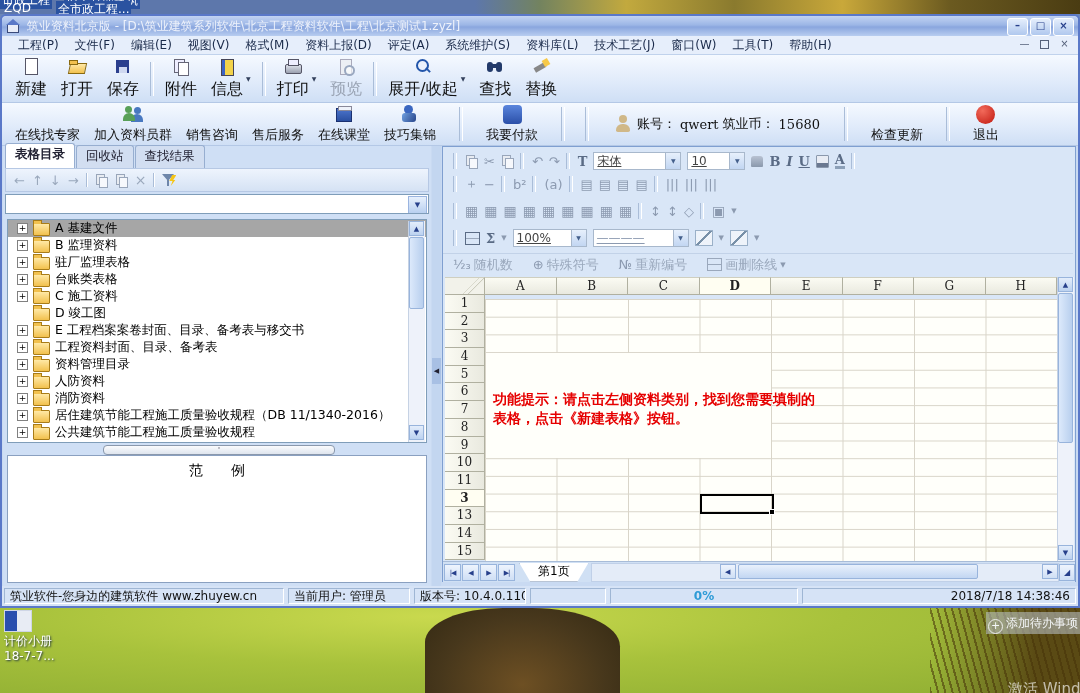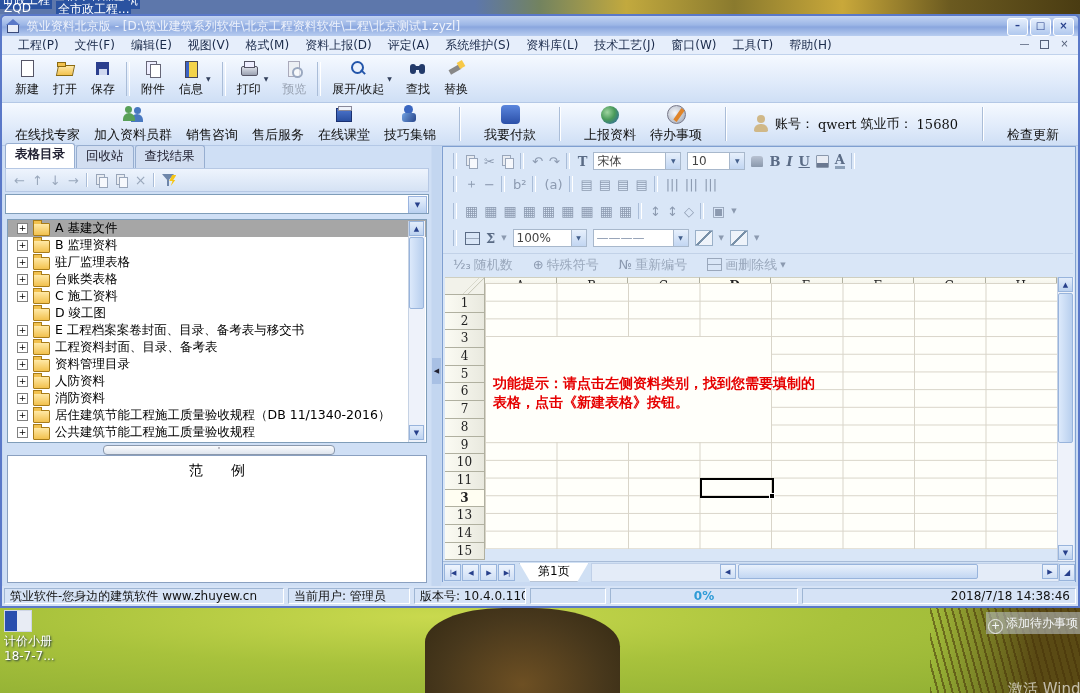--- a/index.html
+++ b/index.html
@@ -54,21 +54,21 @@
 
   
   .tbar{left:2px;width:1076px;background:linear-gradient(#f5f9ff,#dfeafa 60%,#cfdff5);
     border-bottom:1px solid #b4c8e6;display:flex;align-items:center;box-sizing:border-box;padding-left:6px;}
   .tb1{top:55px;height:48px;}
   .tb2{top:103px;height:43px;gap:12px;}
   .tb-group{display:flex;align-items:center;height:100%;}
   .tb-sep{width:2px;height:34px;margin:0 4px;border-left:1px solid #aabdd8;border-right:1px solid #fff;}
   .tb-btn{display:flex;align-items:center;padding:2px 6px;border:1px solid transparent;border-radius:2px;}
   .tb-col{display:flex;flex-direction:column;align-items:center;gap:2px;}
-  .tb-label{font-size:12px;color:#111;white-space:nowrap;}
+  .tb-label{font-size:16px;color:#111;white-space:nowrap;}
   .tb2 .tb-label{font-size:13px;}
   .tb-btn.disabled .tb-label{color:#9aa4b4;}
   .caret{font-size:6px;color:#33405c;margin-left:3px;}
   .acct{display:flex;align-items:center;gap:4px;font-size:13px;color:#111;padding:0 8px;white-space:nowrap;}
   .acct b{font-family:"DejaVu Serif",serif;font-weight:normal;}
 
   
   .tbi{position:relative;width:20px;height:20px;display:inline-block;}
   .new-icon::before{content:"";position:absolute;left:4px;top:1px;width:11px;height:15px;background:#fff;border:1px solid #556;}
   .open-icon::before{content:"";position:absolute;left:2px;top:6px;width:15px;height:9px;background:linear-gradient(#ffe9a6,#f2c14e);border:1px solid #8a6a10;transform:skewX(-12deg);}
@@ -149,42 +149,42 @@
   .splitbar{left:432px;top:146px;width:9px;height:440px;background:#c3d6f0;}
   .splitbar .arrow{position:absolute;left:0;top:212px;width:9px;height:26px;background:#a8c0e4;color:#223;font-size:7px;line-height:26px;text-align:center;}
 
   
   .mdi{left:442px;top:146px;width:634px;height:436px;background:#d9e6f7;border:1px solid #7f9fd0;box-sizing:border-box;}
   .fmt-row{position:absolute;left:0;width:630px;display:flex;align-items:center;gap:6px;padding-left:10px;box-sizing:border-box;color:#8c9ab0;}
   .fmt-row .ridge{width:2px;height:16px;border-left:1px solid #aabdd8;border-right:1px solid #fff;margin-right:2px;}
   .fg{font-size:13px;color:#8c9ab0;white-space:nowrap;}
   .fg.dark{color:#5a6b85;font-family:"DejaVu Serif",serif;font-weight:bold;}
   .fmt-combo{height:18px;background:#fff;border:1px solid #a8b8cc;font-size:12px;line-height:16px;color:#444;
-    padding:0 16px 0 3px;position:relative;white-space:nowrap;box-sizing:border-box;}
+    padding:0 16px 0 3px;position:relative;white-space:nowrap;box-sizing:border-box;text-decoration:underline;}
   .fmt-combo .cb{position:absolute;right:0;top:0;width:14px;height:16px;background:linear-gradient(#e7f0fc,#c2d6f2);
     border-left:1px solid #a8b8cc;color:#44608c;font-size:6px;line-height:16px;text-align:center;}
   .diag{width:16px;height:14px;border:1px solid #9ab0c8;
     background:linear-gradient(135deg,transparent 46%,#7890a8 46%,#7890a8 54%,transparent 54%),#eef3fa;}
   .strike-box{width:13px;height:11px;border:1px solid #9aa8bc;background:linear-gradient(transparent 45%,#9aa8bc 45%,#9aa8bc 55%,transparent 55%);}
   .jar{width:11px;height:11px;background:linear-gradient(#e8ecf4 60%,#6a7890 60%);border:1px solid #8a98ac;border-radius:1px;}
   .stampi{width:12px;height:11px;background:linear-gradient(#b8c2d2,#8a98ac);border-radius:3px 3px 1px 1px;}
   .acolor{color:#5a6b85;font-family:"DejaVu Serif",serif;font-weight:bold;font-size:13px;border-bottom:3px solid #8ca0b8;line-height:13px;}
 
   
   .sheet-colhead{position:absolute;left:2px;top:130px;height:18px;display:flex;}
   .chead,.corner{box-sizing:border-box;border-right:1px solid #b0b0a0;border-bottom:1px solid #b0b0a0;border-top:1px solid #cfcfc0;
     background:linear-gradient(#fbfbf3,#e9e9df);font-family:"DejaVu Serif",serif;font-size:12px;text-align:center;line-height:17px;color:#222;}
   .corner{width:40px;background:linear-gradient(135deg,#f2f2ea 60%,#c8c8b8 61%,#f2f2ea 63%,#f2f2ea 70%,#c8c8b8 71%,#f2f2ea 73%);}
   .chead{width:71.5px;}
   .chead.sel{background:#fffef2;font-weight:bold;}
   .sheet-rowhead{position:absolute;left:2px;top:148px;width:40px;}
   .rhead{box-sizing:border-box;height:17.7px;border-right:1px solid #b0b0a0;border-bottom:1px solid #b0b0a0;
     background:linear-gradient(90deg,#fbfbf3,#e9e9df);font-family:"DejaVu Serif",serif;font-size:12px;text-align:center;line-height:17px;color:#222;}
   .rhead.sel{font-weight:bold;background:#fffef2;}
-  .cells{position:absolute;left:42px;top:136px;width:572px;height:265.5px;background:#fffffa;
+  .cells{position:absolute;left:42px;top:152px;width:572px;height:265.5px;background:#fffffa;
     background-image:linear-gradient(to right,#d9d5c9 1px,transparent 1px),linear-gradient(to bottom,#d9d5c9 1px,transparent 1px);
     background-size:71.5px 17.7px;}
   .blankzone{position:absolute;left:1px;top:54px;width:285px;height:105px;background:#fffffa;}
   .hint{position:absolute;left:8px;top:91px;width:322px;font-size:14px;font-weight:bold;line-height:19px;color:#e60000;}
   .selbox{position:absolute;width:70px;height:16px;border:2px solid #000;background:transparent;}
   .selbox::after{content:"";position:absolute;right:-3px;bottom:-3px;width:4px;height:4px;background:#000;border:1px solid #fff;}
   .sheet-vsb{position:absolute;left:614px;top:130px;width:16px;height:284px;background:#eef2fa;border-left:1px solid #c6d2e4;}
 
   
   .tabbar{position:absolute;left:0;top:414px;width:632px;height:20px;background:#d0e0f4;border-top:1px solid #a8bcd8;display:flex;align-items:center;}
@@ -369,34 +369,20 @@
       <span class="tb-sep"></span>
       <span class="tb-group">
         <span class="tb-btn">
           <span class="tb-col">
             <span class="tbi pay-icon"></span>
             <span class="tb-label">我要付款</span>
           </span>
         </span>
       </span>
       <span class="tb-sep"></span>
-      <span class="tb-group">
-        <span class="tb-btn">
-          <span class="tb-col">
-            <span class="tbi upload-icon"></span>
-            <span class="tb-label">上报资料</span>
-          </span>
-        </span>
-        <span class="tb-btn">
-          <span class="tb-col">
-            <span class="tbi todo-icon"></span>
-            <span class="tb-label">待办事项</span>
-          </span>
-        </span>
-      </span>
       <span class="tb-sep"></span>
       <span class="tb-group">
         <span class="acct">
           <span class="tbi person account-icon"></span>
           <span>账号：</span>
           <b>qwert</b>
           <span>筑业币：</span>
           <b>15680</b>
         </span>
       </span>

